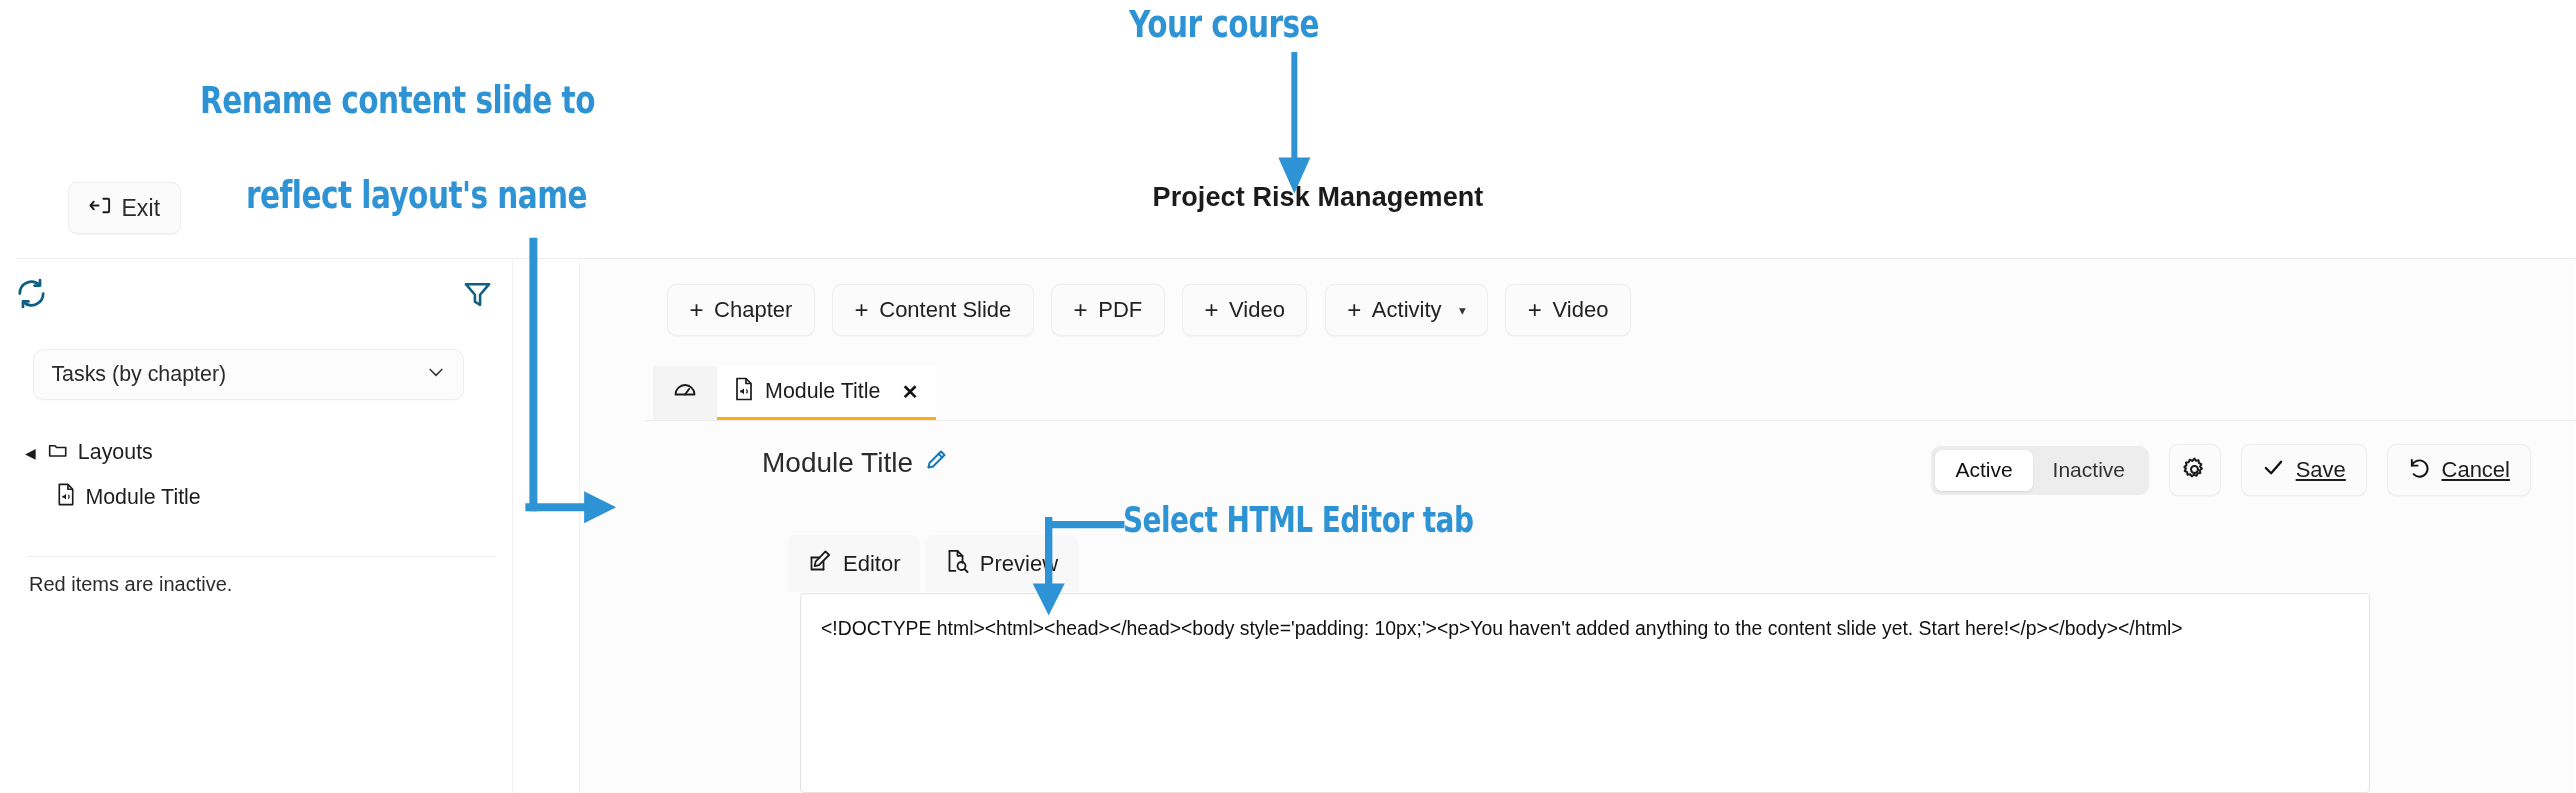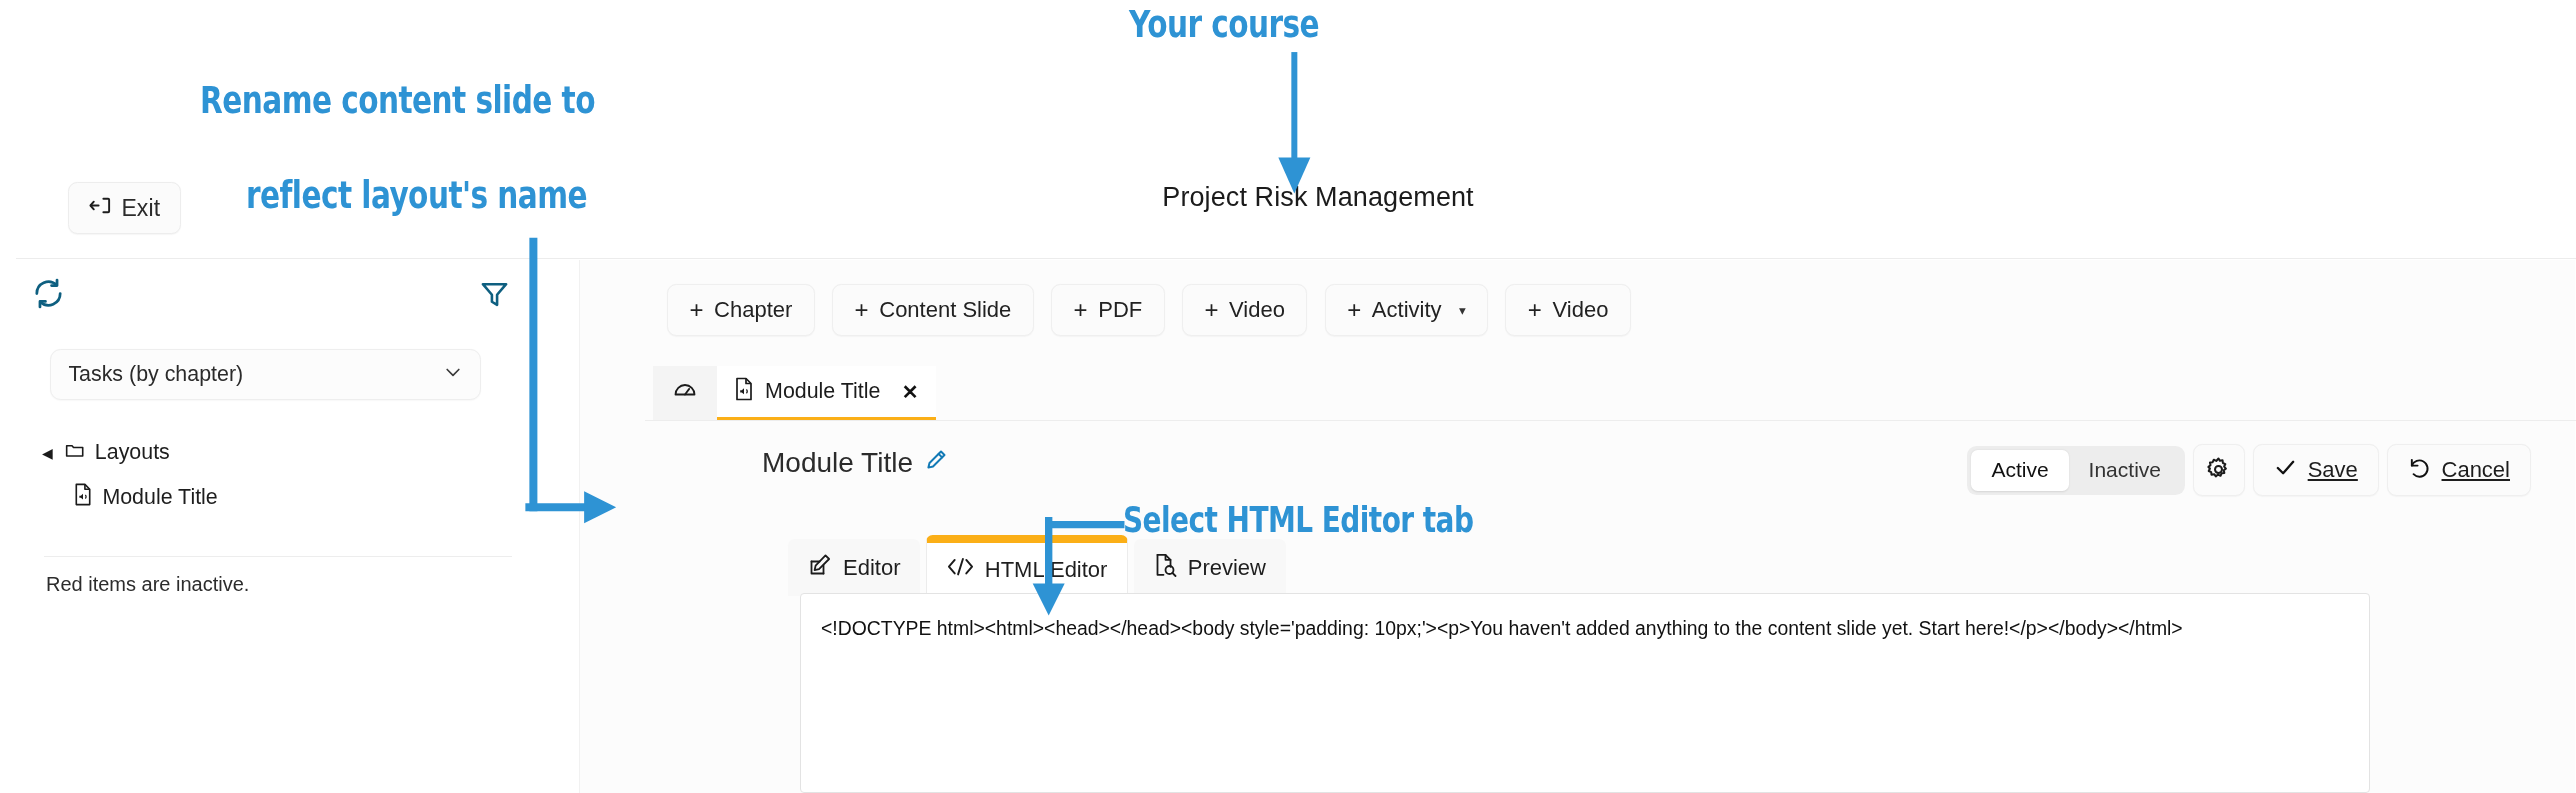--- a/index.html
+++ b/index.html
@@ -23,27 +23,27 @@
     height: 52px; padding: 0 20px;
     background: #fbfbfb; border: 1px solid #ededed; border-radius: 9.4px;
     font-size: 23px; color: #2b2b2b;
     box-shadow: 0 0.7px 1.3px rgba(0,0,0,.04);
   }
   .exit-btn .lbl { font-size: 23px; letter-spacing: 0.1px; }
 
   .course-title {
     position: absolute; left: 1095px; top: 182px; width: 414px;
     text-align: center;
-    font-size: 27px; font-weight: normal; color: #1b1b1b;
+    font-size: 27px; font-weight: bold; color: #1b1b1b;
     letter-spacing: 0.1px;
   }
 
   
   .sidebar {
-    position: absolute; left: 17px; top: 260px; width: 513px; height: 533px;
+    position: absolute; left: 0; top: 260px; width: 513px; height: 533px;
     background: #ffffff;
     border-right: 1.3px solid #efefef;
   }
   .sb-icons {
     position: absolute; left: 0; top: 0; width: 513px; height: 67px;
   }
   .sb-refresh { position: absolute; left: 14.7px; top: 17.4px; }
   .sb-filter  { position: absolute; left: 462px; top: 18.7px; }
 
   .sb-select {
@@ -124,21 +124,21 @@
   .title-row {
     position: absolute; left: 0; top: 175px; width: 1996px; height: 73px;
   }
   .slide-title {
     position: absolute; left: 182px; top: 12px;
     display: flex; align-items: center; gap: 10.7px;
     font-size: 28px; color: #2b2b2b;
   }
   .title-actions {
     position: absolute; right: 45px; top: 9.4px;
-    display: flex; align-items: center; gap: 8px;
+    display: flex; align-items: center; gap: 20px;
   }
   .seg {
     display: flex; align-items: center;
     background: #ededed; border-radius: 9.4px; padding: 4px;
     height: 49px;
   }
   .seg-item {
     height: 41px; padding: 0 20px;
     display: flex; align-items: center;
     font-size: 21px; color: #333; border-radius: 6.7px;
@@ -387,30 +387,20 @@
           <span>
             <svg width="24" height="24" viewBox="0 0 24 24" fill="none" stroke="#1b1b1b" stroke-width="1.8" stroke-linecap="round" stroke-linejoin="round">
               <path d="M3.5 8.5v12h12"></path>
                 <path d="M3.5 8.5h8"></path>
                 <path d="M15.5 20.5v-8"></path>
               <path d="M17.5 2.4l3.6 3.6L11 16.1l-4.4 1 1-4.4z"></path>
             </svg>
           </span>
           <span>Editor</span>
         </div>
-        <div class="ed-tab active">
-          <span>
-            <svg width="27" height="21.4" viewBox="0 0 28 20" fill="none" stroke="#1b1b1b" stroke-width="2" stroke-linecap="round" stroke-linejoin="round">
-              <polyline points="8,3 2,10 8,17"></polyline>
-              <polyline points="20,3 26,10 20,17"></polyline>
-              <line x1="16.5" y1="2" x2="11.5" y2="18"></line>
-            </svg>
-          </span>
-          <span>HTML Editor</span>
-        </div>
         <div class="ed-tab">
           <span>
             <svg width="23" height="24" viewBox="0 0 22 24" fill="none" stroke="#1b1b1b" stroke-width="1.8" stroke-linecap="round" stroke-linejoin="round">
               <path d="M3 1.8h8l5 5v7"></path>
                 <path d="M11 1.8v5h5"></path>
                 <path d="M3 1.8v20h6"></path>
               <circle cx="15" cy="17" r="4"></circle>
                 <line x1="18" y1="20" x2="21" y2="23"></line>
             </svg>
           </span>

